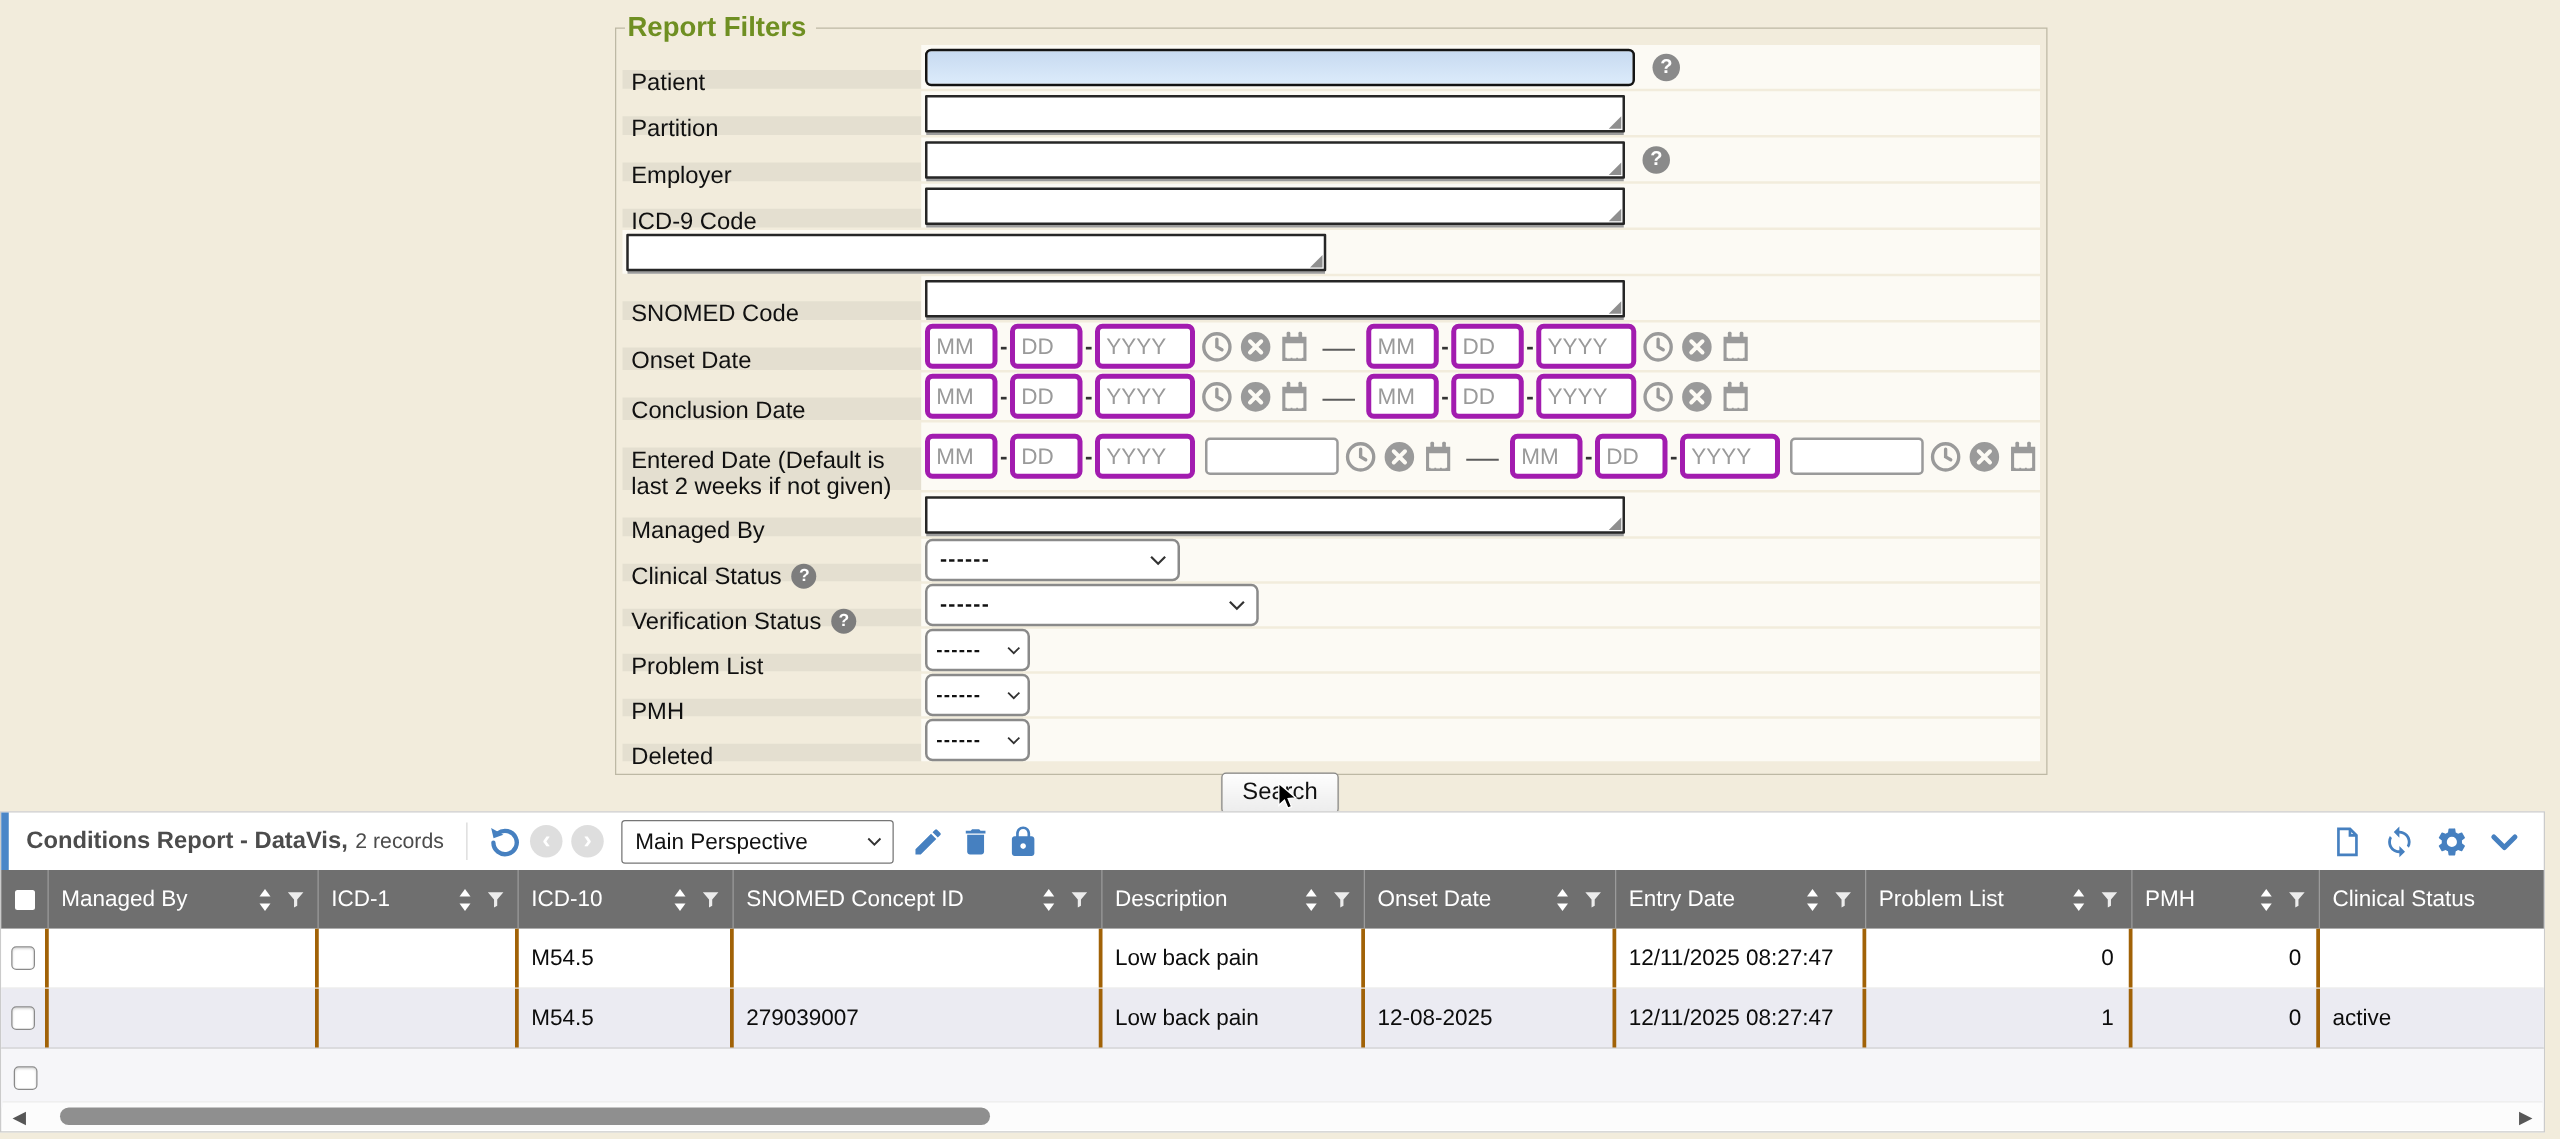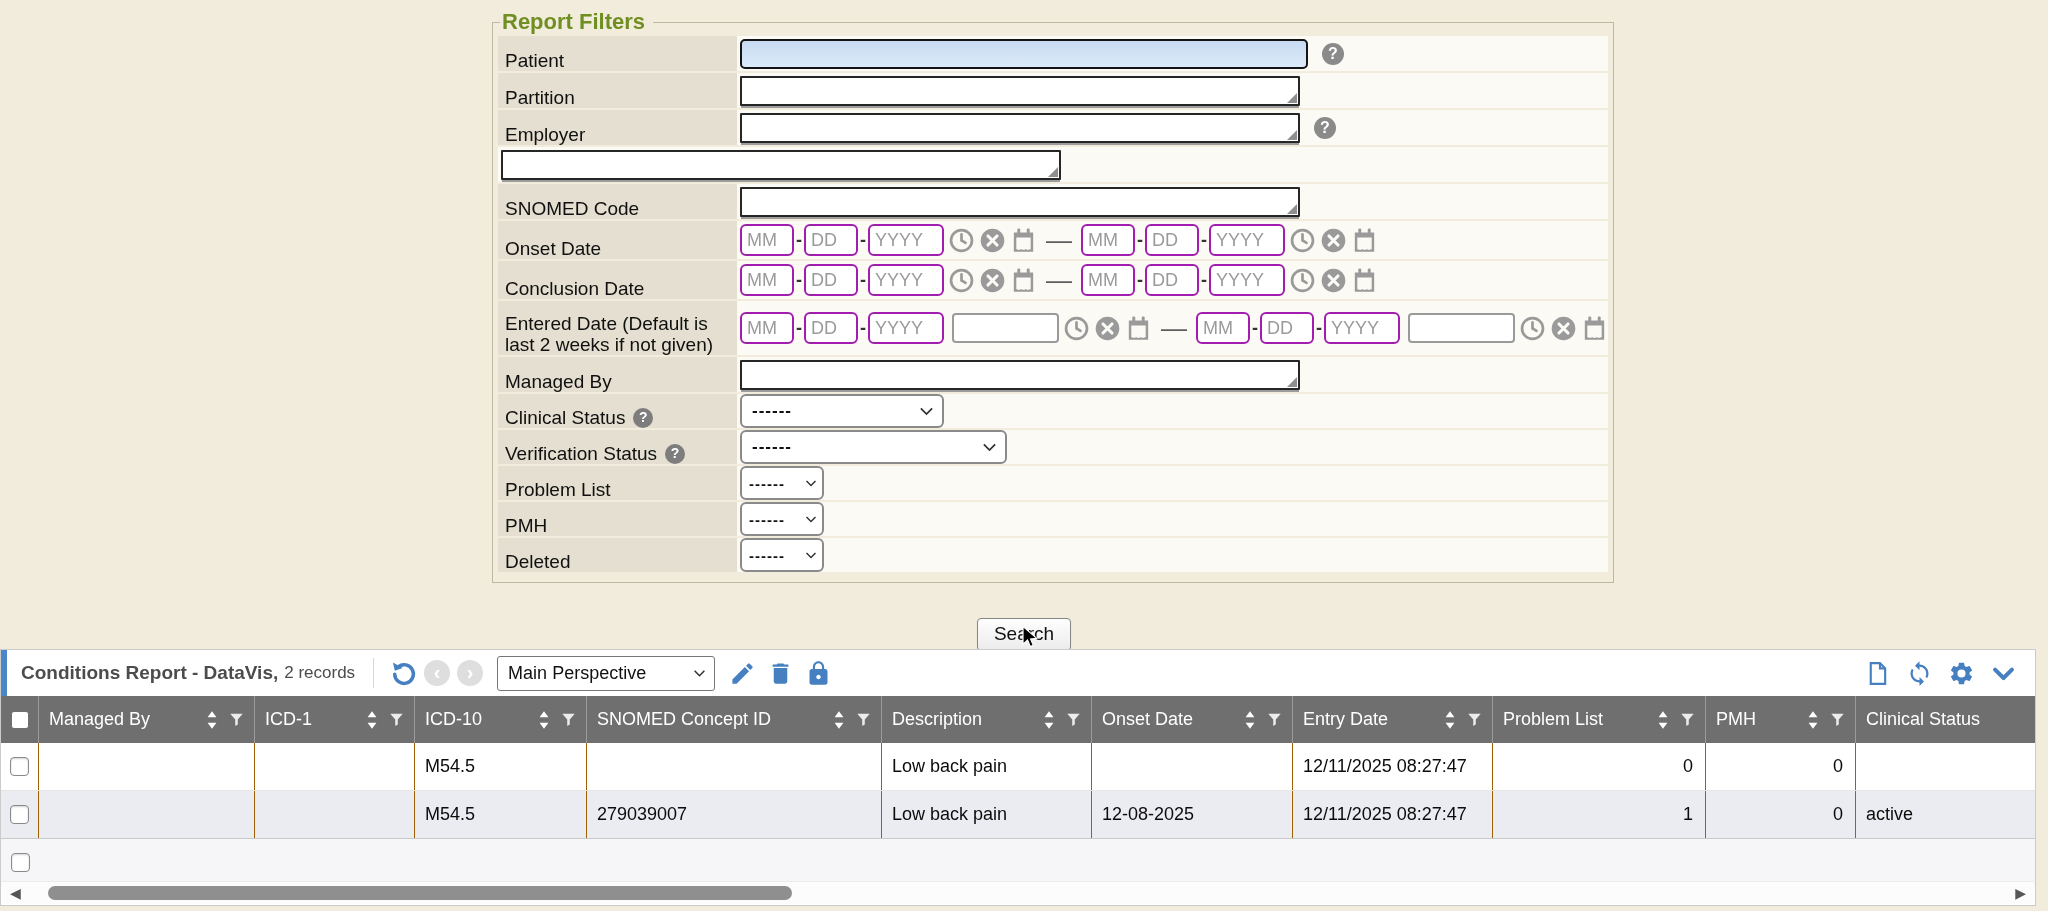--- a/index.html
+++ b/index.html
@@ -16,22 +16,22 @@
     background:transparent;
   }
   .filters-fs legend{
     color:var(--legend-green,#6f8f22);font-size:22px;font-weight:bold;
     padding:0 8px 0 2px;margin-left:2px;line-height:1.1;
   }
   .frow{display:flex;align-items:stretch;margin-bottom:2px;}
   .frow.h35{height:35px}.frow.h38{height:38px}.frow.h54{height:54px}.frow.h34{height:34px}
   .flabel{
     width:232px;min-width:232px;background:#e4dfd0;
-    display:flex;align-items:flex-end;padding-left:7px;
-    font-size:19px;line-height:1.12;color:#101010;
+    display:flex;align-items:flex-start;padding-left:7px;
+    font-size:19px;line-height:1.12;color:#101010;margin-top:20px;
   }
   .ffield{
     flex:1;background:#fcfaf4;display:flex;align-items:center;
     padding-left:3px;position:relative;
   }
   
   .ta{
     width:556px;height:26px;background:#fff;position:relative;
     border:2px solid #262626;border-radius:1px;
     box-shadow:0 3px 0 -1px #9c9c9c;
@@ -47,21 +47,21 @@
   }
   .help{
     width:22px;height:22px;border-radius:50%;background:#8a8a8a;color:#fff;
     font-size:16px;font-weight:bold;display:inline-flex;align-items:center;
     justify-content:center;margin-left:14px;flex:none;user-select:none;
   }
   .flabel .help{width:20px;height:20px;font-size:14px;margin-left:8px;background:#7d7d7d;}
   
   .dgroup{display:flex;align-items:center;}
   input.dpart{
-    height:28px;border:2px solid #a21caf;border-radius:6px;background:#fff;
+    height:28px;border:4px solid #a21caf;border-radius:6px;background:#fff;
     color:#1a1a1a;font-family:inherit;font-size:18px;padding:0 5px;outline:none;
   }
   input.dpart::placeholder{color:#9a9a9a;opacity:1;}
   .dpart.mm,.dpart.dd{width:40px;}
   .dpart.yy{width:62px;}
   .dhy{color:#333;font-size:18px;font-weight:bold;margin:0 2px;}
   input.dtime{
     width:95px;height:26px;border:2px solid #9a9a9a;border-radius:4px;background:#fff;
     margin-left:8px;outline:none;font-family:inherit;font-size:17px;padding:0 4px;
   }
@@ -120,21 +120,21 @@
   .hcell:last-child{border-right:none;}
   .hcell .hctrl{margin-left:auto;display:flex;align-items:center;gap:9px;padding:0 9px 0 8px;}
   .sorticon{width:14px;height:22px;display:inline-flex;}
   .funnelicon{width:17px;height:17px;display:inline-flex;}
   .hchk{width:16px;height:16px;background:#fff;border-radius:2px;margin:0 auto;}
   .trow{display:flex;height:47px;align-items:stretch;border-bottom:1px solid #e6e6e6;background:#fff;}
   .trow.alt{background:#ebebf2;border-bottom:1px solid #c9c9c9;}
   .trow.erow{background:#f6f6f9;border-bottom:none;}
   .tcell{
     display:flex;align-items:center;font-size:18px;color:#0c0c0c;padding-left:10px;
-    border-right:1px solid #a16207;box-sizing:border-box;overflow:hidden;white-space:nowrap;
+    border-right:3px solid #a16207;box-sizing:border-box;overflow:hidden;white-space:nowrap;
   }
   .tcell:last-child{border-right:none;}
   .tcell.num{justify-content:flex-end;padding-right:12px;padding-left:0;}
   .erow .tcell{border-right:none;}
   .rowchk{
     width:17px;height:17px;background:#fff;border:1px solid #8a8a8a;border-radius:4px;
     margin:0 auto;box-shadow:inset 0 1px 2px rgba(0,0,0,.18);
   }
   .chkcell{padding-left:0;justify-content:center;}
   
@@ -176,20 +176,30 @@
       </div>
       <div class="frow h35">
         <div class="flabel">
           <span>Employer</span>
         </div>
         <div class="ffield">
           <div class="ta">
             <span class="grip"></span>
           </div>
           <span class="help">?</span>
+        </div>
+      </div>
+      <div class="frow h35">
+        <div class="flabel">
+          <span>ICD-9 Code</span>
+        </div>
+        <div class="ffield">
+          <div class="ta">
+            <span class="grip"></span>
+          </div>
         </div>
       </div>
       <div class="frow h35">
         <div class="ffield">
           <div class="ta">
             <span class="grip"></span>
           </div>
         </div>
       </div>
       <div class="frow h35">

